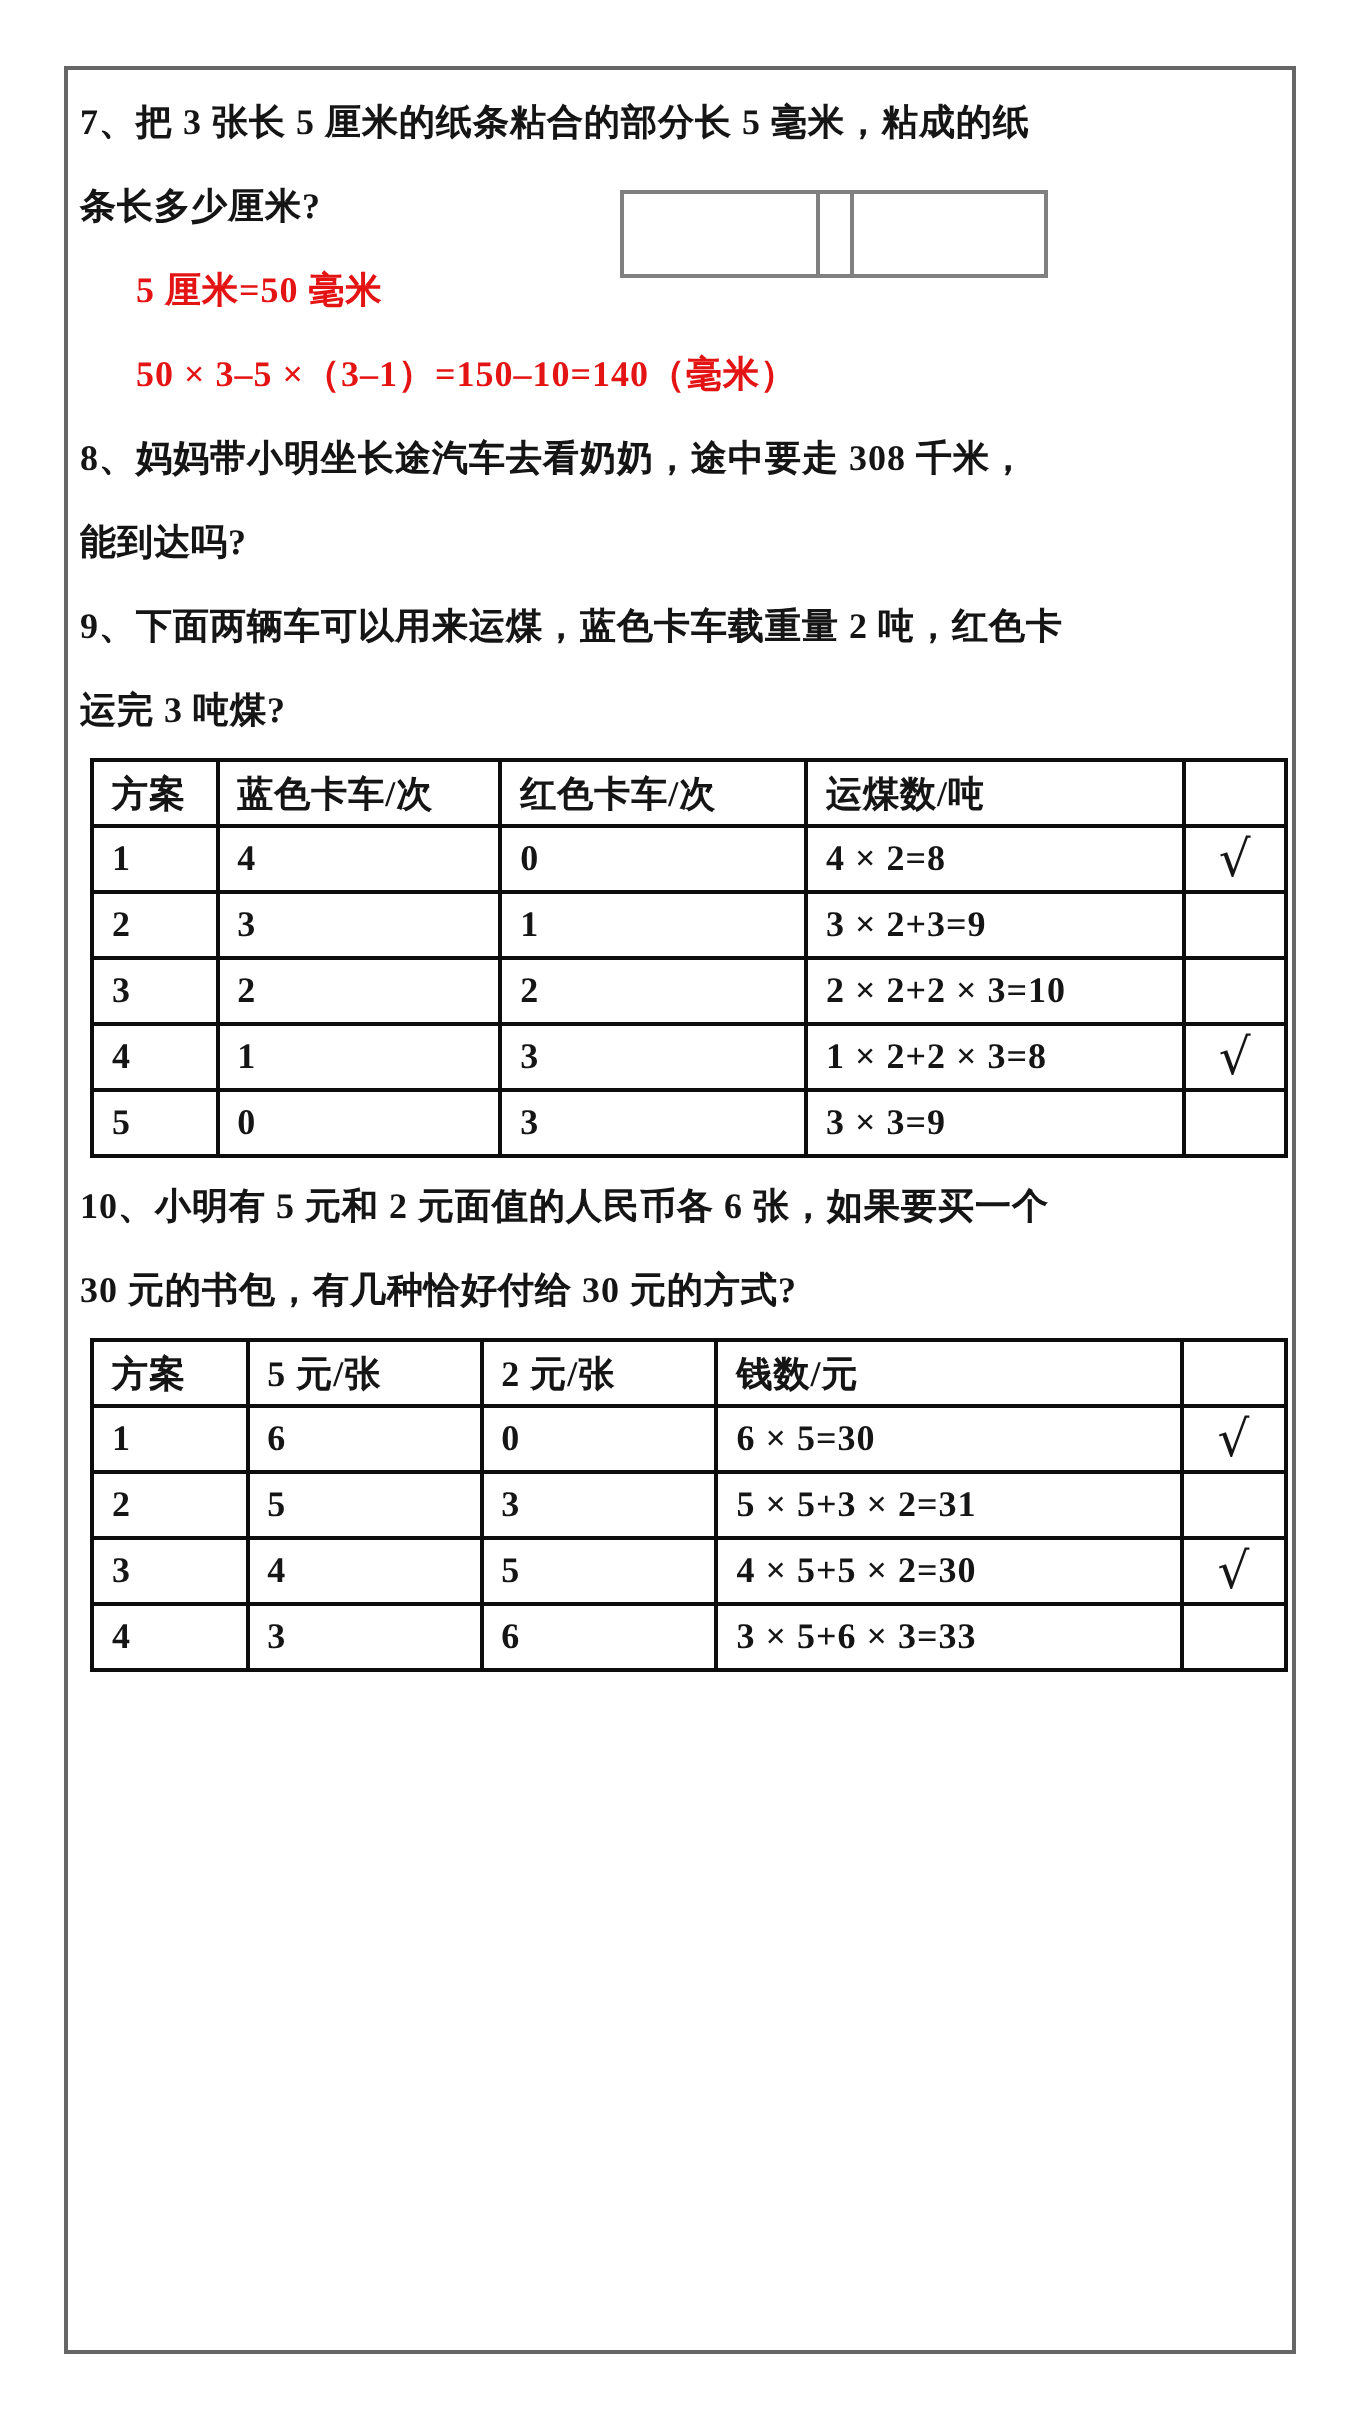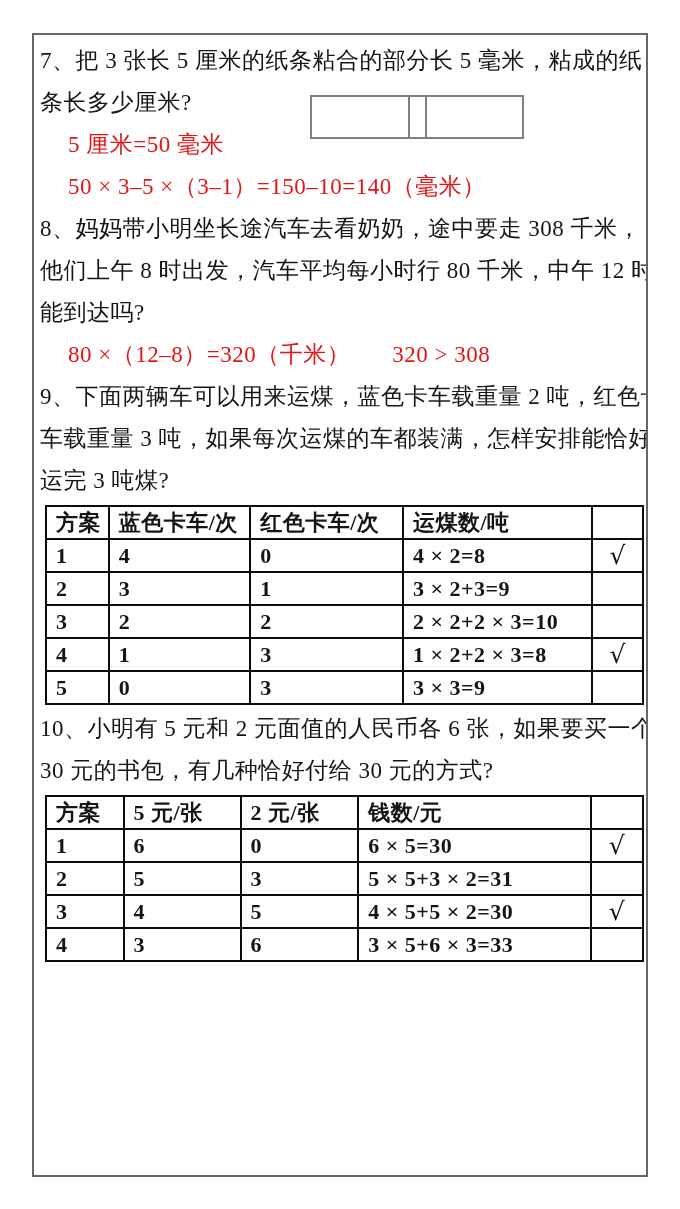--- a/index.html
+++ b/index.html
@@ -9,37 +9,37 @@
   body{
     width:680px;height:1209px;background:#ffffff;position:relative;
     font-family:"Liberation Serif","DejaVu Serif",serif;
   }
   .sheet{
     position:absolute;left:32px;top:33px;width:616px;height:1144px;
     border:2px solid var(--pborder);box-sizing:border-box;
     padding:5px 6px 0 6px;overflow:hidden;background:#fff;
   }
   p.line{
-    margin:0;font-size:23px;font-weight:normal;line-height:42px;color:var(--ink);
+    margin:0;font-size:18px;font-weight:bold;line-height:42px;color:var(--ink);
     letter-spacing:0.5px;white-space:nowrap;
   }
   p.ans{color:var(--red);padding-left:28px;}
   .qblock{position:relative;}
   .strips{
     position:absolute;left:270px;top:55px;width:210px;height:40px;
     border:2px solid var(--dborder);background:#fff;
   }
   .strips .seam{position:absolute;top:0;bottom:0;width:2px;background:var(--dborder);}
   .seam1{left:96px;} .seam2{left:113px;}
   table{
     border-collapse:collapse;table-layout:fixed;width:599px;margin:3px 0 3px 5px;
   }
   th,td{
     border:2px solid var(--tborder);height:31px;padding:0 2px 0 9px;
-    font-size:22px;font-weight:bold;color:var(--ink);text-align:left;
+    font-size:18px;font-weight:bold;color:var(--ink);text-align:left;
     white-space:nowrap;overflow:hidden;letter-spacing:0.5px;
   }
   th.check,td.check{
     text-align:center;padding:0;font-weight:normal;font-size:25px;
     font-family:"DejaVu Sans","Liberation Sans",sans-serif;
   }
   .gap{display:inline-block;width:42px;}
 </style>
 </head>
 <body>
@@ -52,28 +52,25 @@
     <div class="strips">
       <div class="seam seam1"></div>
       <div class="seam seam2"></div>
     </div>
   </div>
   <p class="line ans">5 厘米=50 毫米</p>
   <p class="line ans">50 × 3–5 ×（3–1）=150–10=140（毫米）</p>
 
   <div class="qblock">
     <p class="line">8、妈妈带小明坐长途汽车去看奶奶，途中要走 308 千米，</p>
-    <p class="line">他们上午 8 时出发，汽车平均每小时行 80 千米，中午 12 时</p>
     <p class="line">能到达吗?</p>
   </div>
-  <p class="line ans"><span>80 ×（12–8）=320（千米）</span><span class="gap"></span><span>320 &gt; 308</span></p>
 
   <div class="qblock">
     <p class="line">9、下面两辆车可以用来运煤，蓝色卡车载重量 2 吨，红色卡</p>
-    <p class="line">车载重量 3 吨，如果每次运煤的车都装满，怎样安排能恰好</p>
     <p class="line">运完 3 吨煤?</p>
   </div>
   <table>
     <colgroup>
       <col style="width:10.5%">
         <col style="width:23.7%">
         <col style="width:25.6%">
         <col style="width:31.7%">
         <col style="width:8.5%">
     </colgroup>

